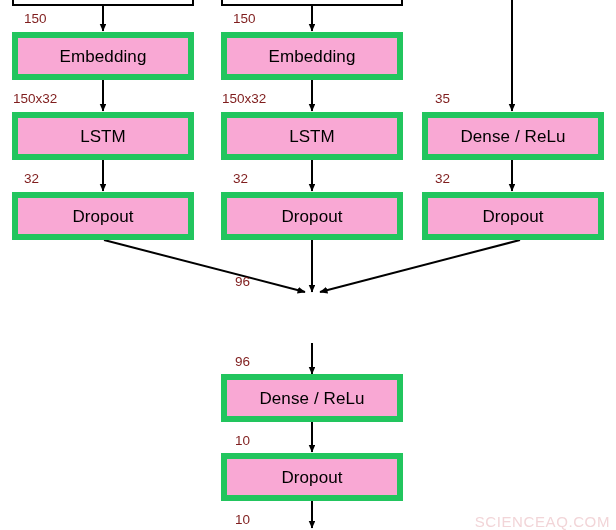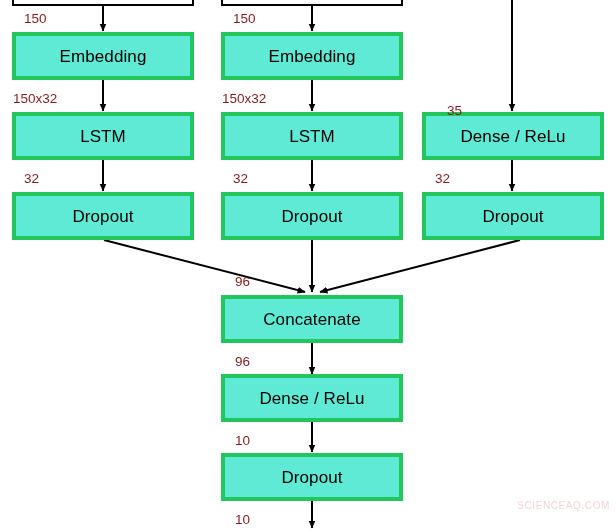--- a/index.html
+++ b/index.html
@@ -21,22 +21,22 @@
   #svg-layer {
     position: absolute;
     left: 0;
     top: 0;
     width: 616px;
     height: 530px;
   }
   .node-box {
     position: absolute;
     box-sizing: border-box;
-    border: 4px solid #22c55e;
-    background: #5eead4;
+    border: 6px solid #22c55e;
+    background: #f9a8d4;
     display: flex;
     align-items: center;
     justify-content: center;
     z-index: 2;
   }
   .node-label {
     font-size: 17px;
     color: #000000;
     line-height: 1;
     white-space: nowrap;
@@ -46,22 +46,22 @@
     position: absolute;
     font-size: 13.5px;
     color: #7f1d1d;
     line-height: 1;
     white-space: nowrap;
     z-index: 3;
   }
   .watermark {
     position: absolute;
     right: 6px;
-    bottom: 19px;
-    font-size: 10px;
+    bottom: 0;
+    font-size: 15px;
     letter-spacing: 0.6px;
     color: #f2d5d8;
     z-index: 4;
     white-space: nowrap;
   }
 </style>
 </head>
 <body>
 
 <div id="diagram">
@@ -120,39 +120,36 @@
     <span class="node-label">Dropout</span>
   </div>
 
   <div class="node-box" style="left:422px; top:112px; width:182px; height:48px;">
     <span class="node-label">Dense / ReLu</span>
   </div>
   <div class="node-box" style="left:422px; top:192px; width:182px; height:48px;">
     <span class="node-label">Dropout</span>
   </div>
 
-  <div class="node-box" style="left:221px; top:295px; width:182px; height:48px;">
-    <span class="node-label">Concatenate</span>
-  </div>
   <div class="node-box" style="left:221px; top:374px; width:182px; height:48px;">
     <span class="node-label">Dense / ReLu</span>
   </div>
   <div class="node-box" style="left:221px; top:453px; width:182px; height:48px;">
     <span class="node-label">Dropout</span>
   </div>
 
   <div class="edge-label" style="left:24px; top:12px;">150</div>
   <div class="edge-label" style="left:13px; top:92px;">150x32</div>
   <div class="edge-label" style="left:24px; top:172px;">32</div>
 
   <div class="edge-label" style="left:233px; top:12px;">150</div>
   <div class="edge-label" style="left:222px; top:92px;">150x32</div>
   <div class="edge-label" style="left:233px; top:172px;">32</div>
 
-  <div class="edge-label" style="left:435px; top:104px;margin-left:12px;">35</div>
+  <div class="edge-label" style="left:435px; top:92px;">35</div>
   <div class="edge-label" style="left:435px; top:172px;">32</div>
 
   <div class="edge-label" style="left:235px; top:275px;">96</div>
   <div class="edge-label" style="left:235px; top:355px;">96</div>
   <div class="edge-label" style="left:235px; top:434px;">10</div>
   <div class="edge-label" style="left:235px; top:513px;">10</div>
 
   <div class="watermark">SCIENCEAQ.COM</div>
 </div>
 

